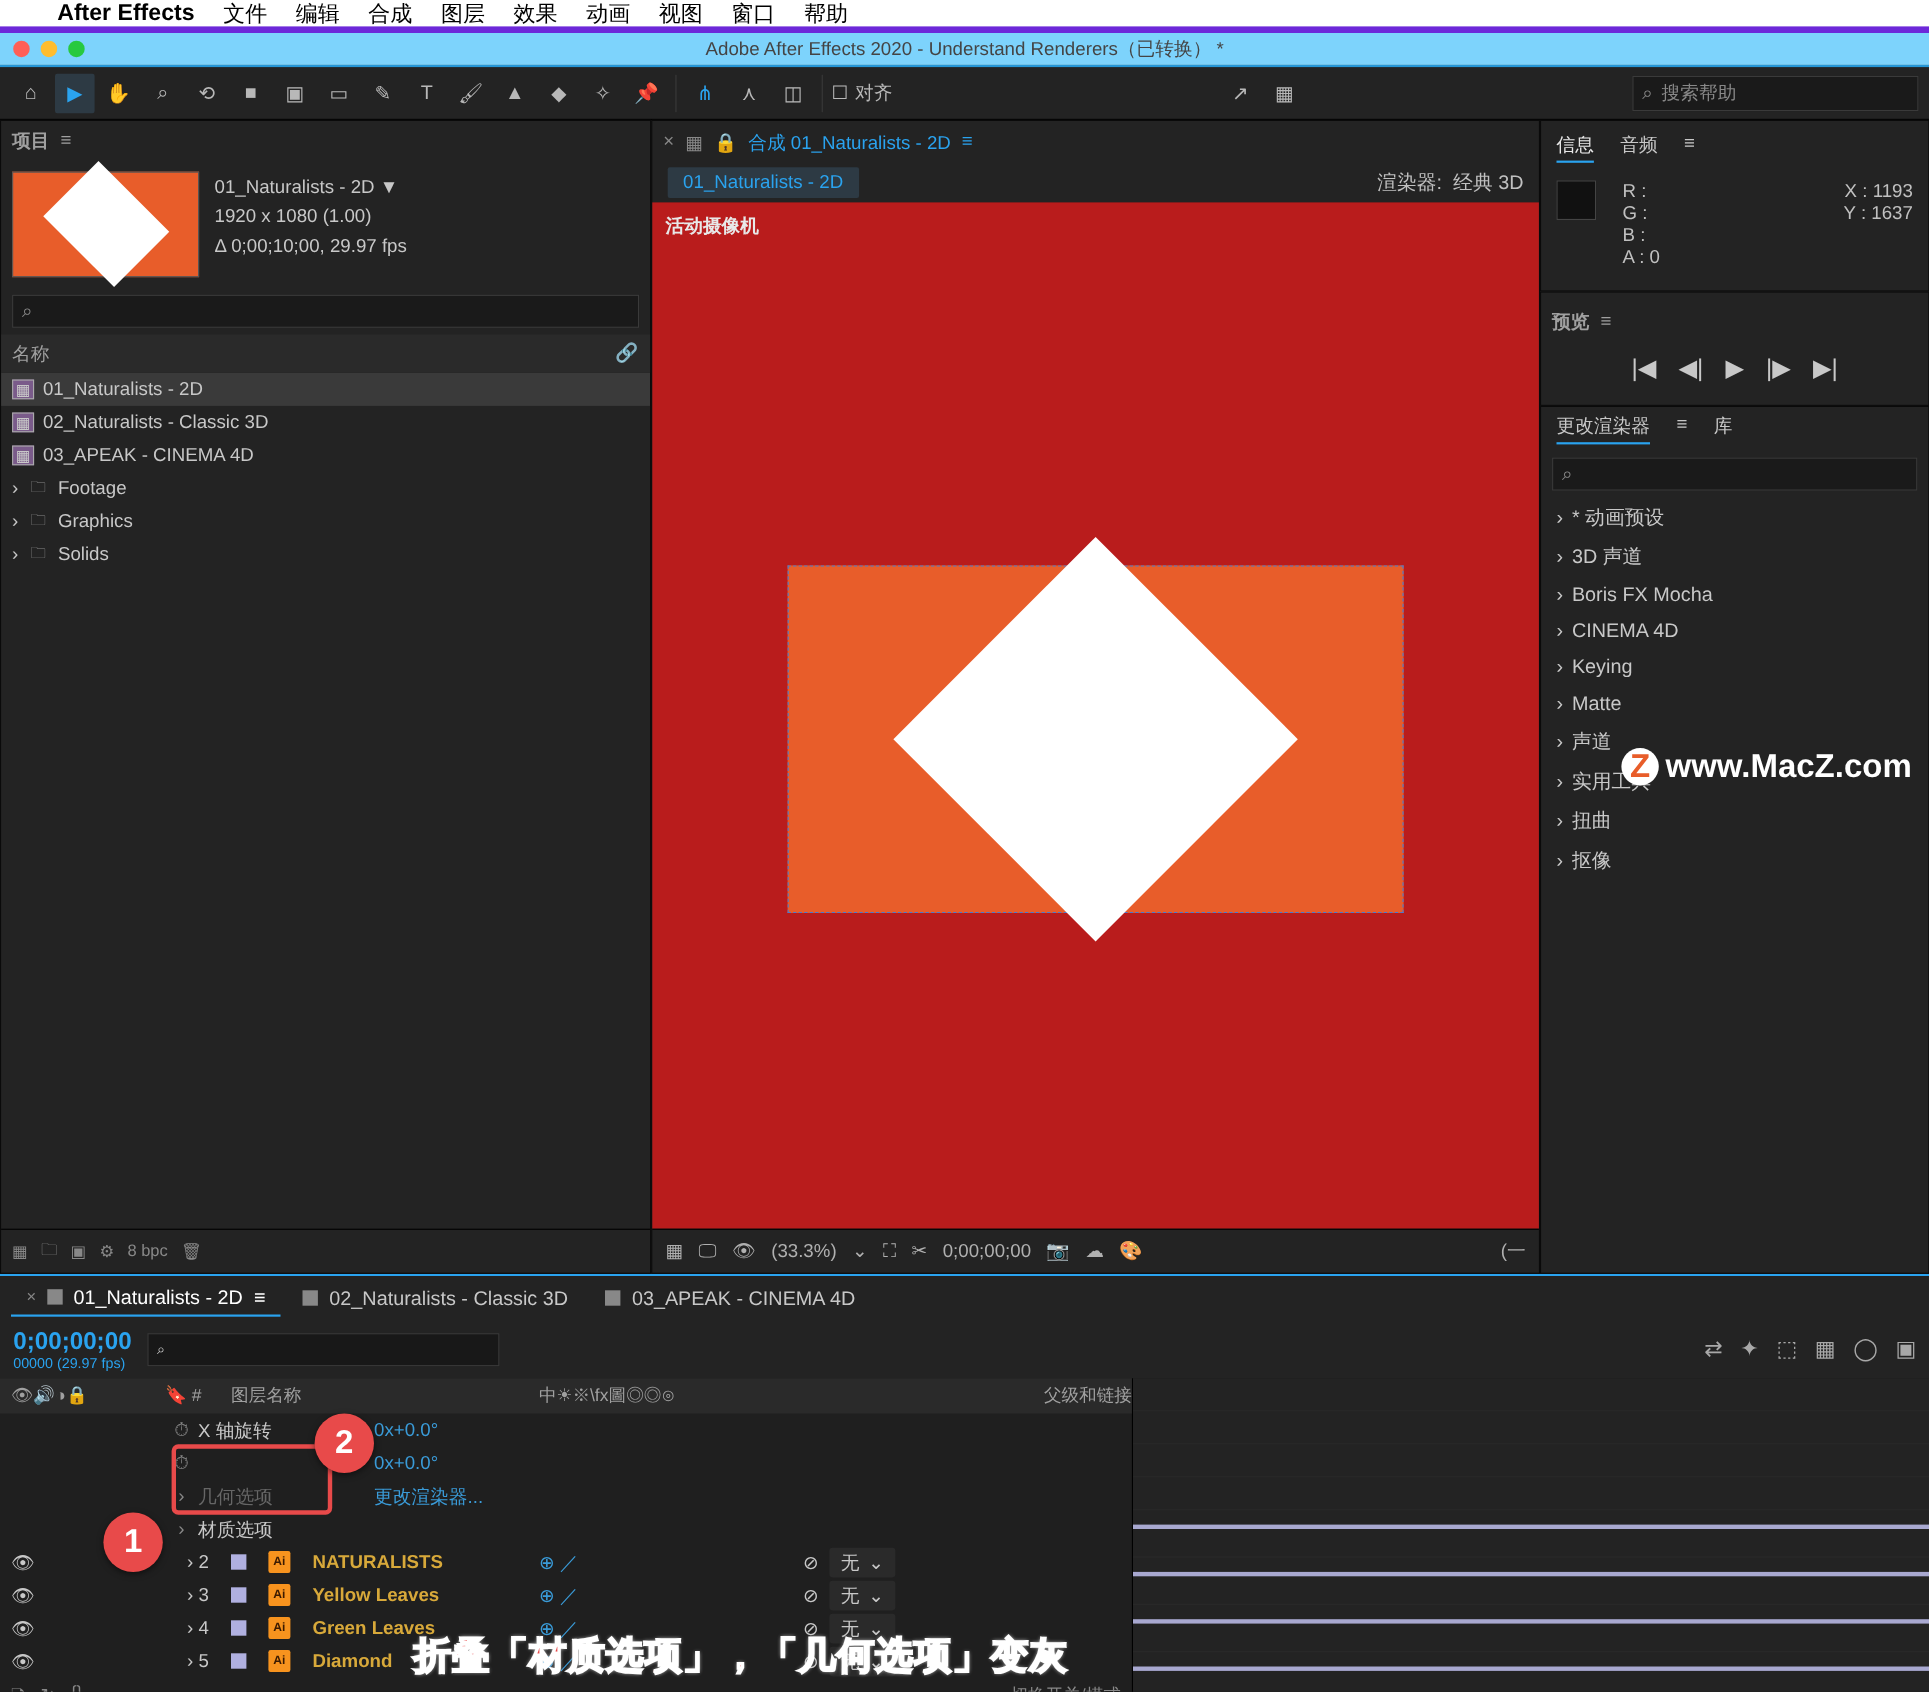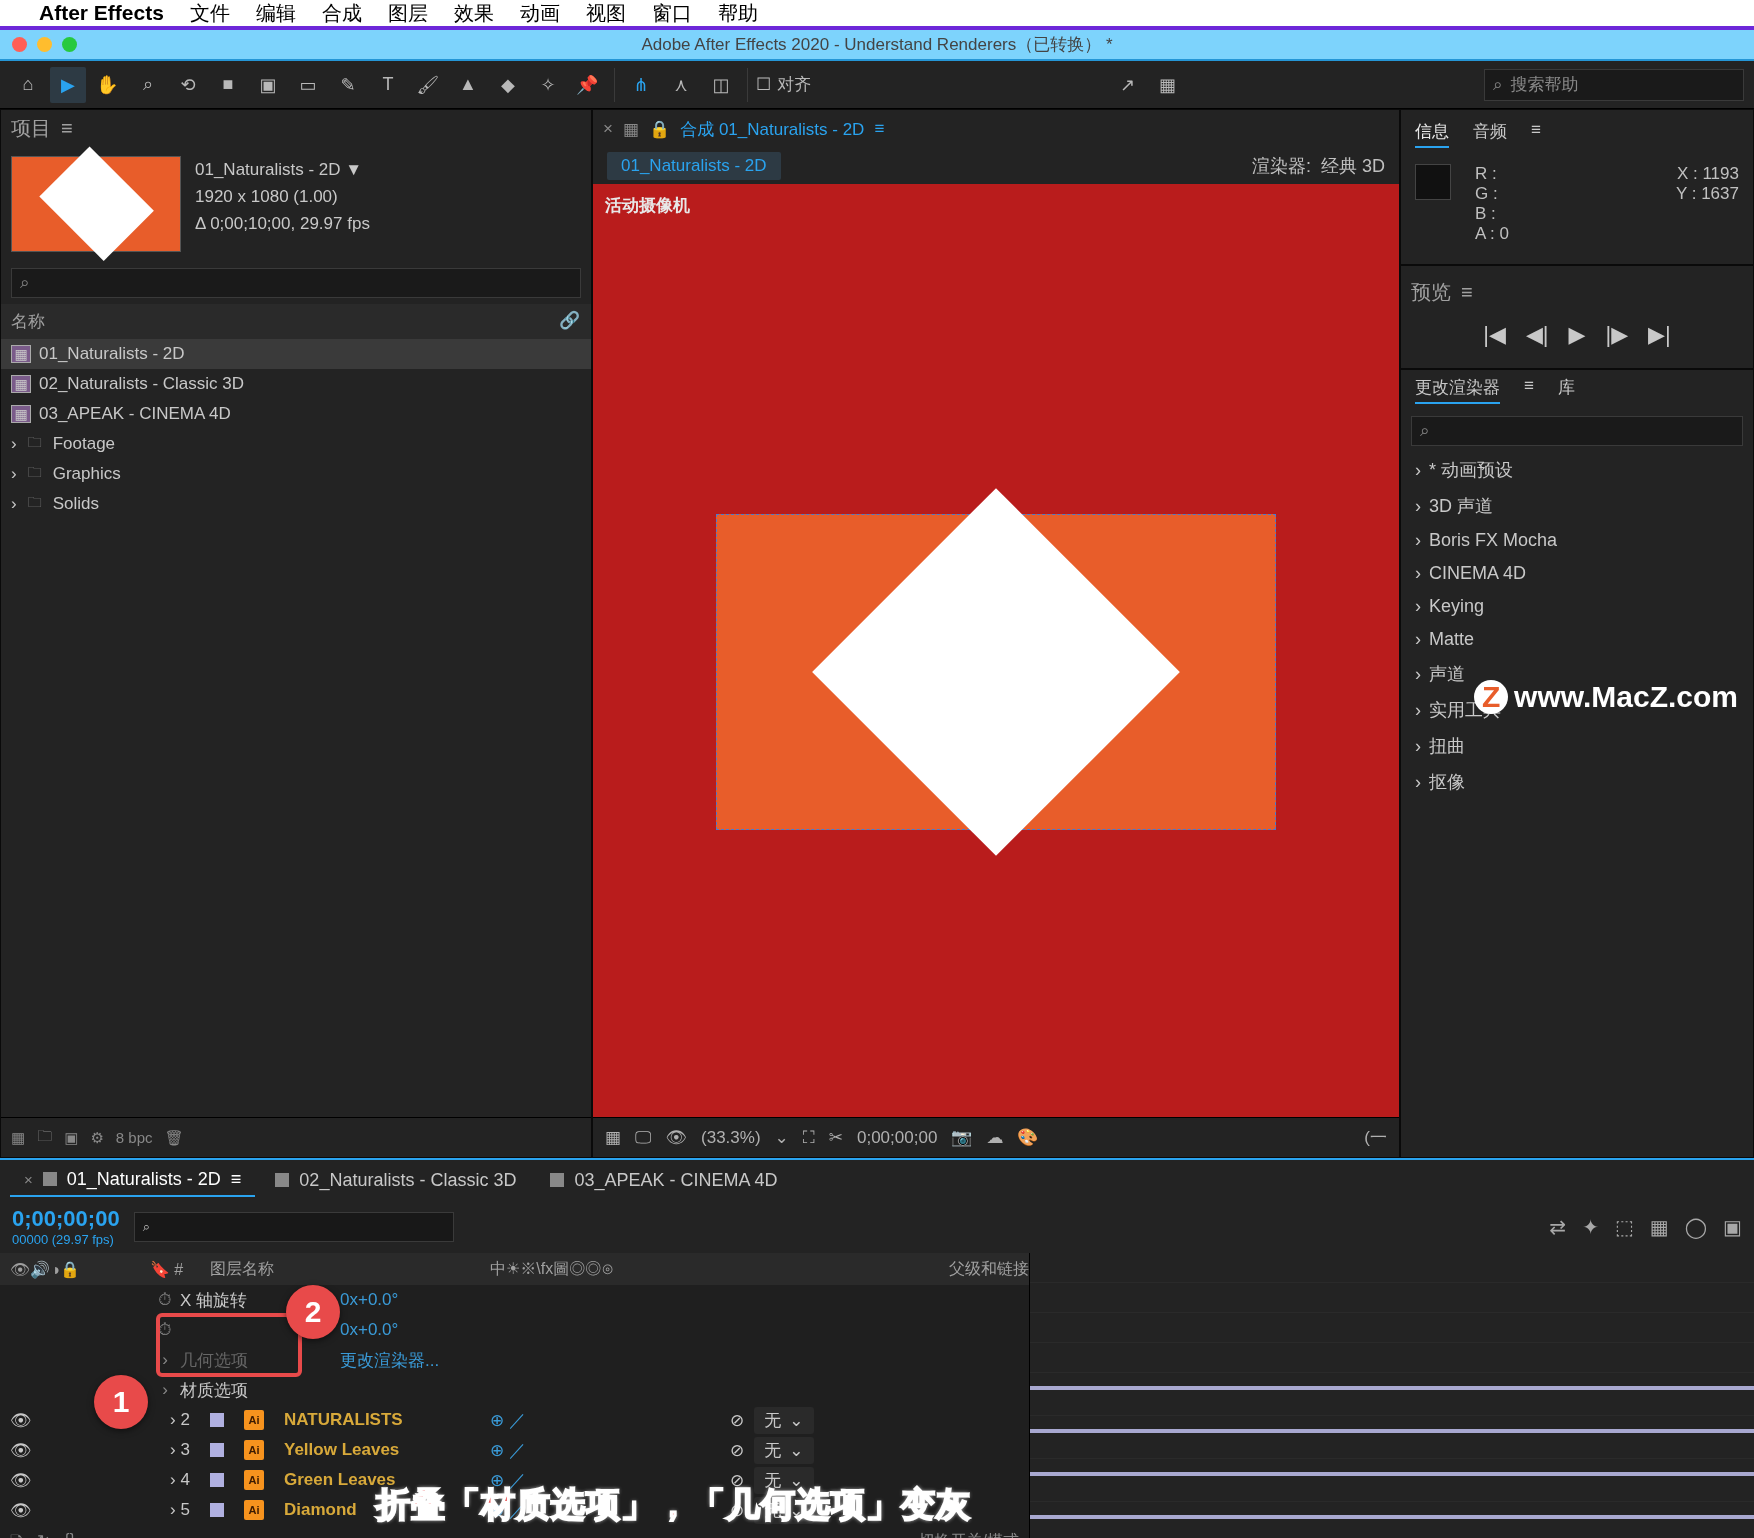--- a/index.html
+++ b/index.html
@@ -1,33 +1,33 @@
 <!DOCTYPE html>
 <html><head>
 <meta charset="utf-8">
 <style>
 * { margin: 0; padding: 0; box-sizing: border-box; font-family: -apple-system, "Helvetica Neue", Arial, sans-serif; }
 body { background: #1e1e1e; color: #c8c8c8; font-size: 13px; width: 1754px; height: 1538px; overflow: hidden; }
-.menubar { background: #fff; height: 30px; display: flex; align-items: center; padding: 0 13px; color: #000; font-size: 20px; gap: 26px; border-bottom: 4px solid #6d28d9; }
+.menubar { background: #fff; height: 30px; display: flex; align-items: center; padding: 0 26px; color: #000; font-size: 20px; gap: 26px; border-bottom: 6px solid #6d28d9; }
 .menubar .apple { font-size: 22px; }
 .menubar .appname { font-weight: 700; font-size: 21px; }
 .titlebar { background: #7dd3fc; height: 29px; display: flex; align-items: center; color: #444; font-size: 17px; position: relative; }
 .traffic { position: absolute; left: 12px; display: flex; gap: 10px; }
 .traffic span { width: 15px; height: 15px; border-radius: 50%; display: inline-block; }
 .tl-red { background: #ff5f56; } .tl-yel { background: #ffbd2e; } .tl-grn { background: #27c93f; }
 .titlebar .title { flex: 1; text-align: center; }
 .toolbar { background: #232323; height: 50px; display: flex; align-items: center; padding: 0 10px; gap: 4px; border-top: 2px solid #2596d6; border-bottom: 1px solid #000; }
 .tbtn { width: 36px; height: 36px; display: flex; align-items: center; justify-content: center; color: #b8b8b8; border-radius: 2px; font-size: 18px; }
 .tbtn.sel { background: #2d3a44; color: #2aa3ef; }
 .tdiv { width: 1px; height: 34px; background: #3a3a3a; margin: 0 4px; }
 .srch { background: #1a1a1a; border: 1px solid #3a3a3a; height: 32px; flex: 1; margin-left: auto; display: flex; align-items: center; padding: 0 8px; color: #888; font-size: 17px; gap: 8px; max-width: 260px; }
 .toolbar .align { display: flex; align-items: center; gap: 6px; font-size: 17px; color: #b8b8b8; }
 .main { display: flex; height: calc(100% - 30px - 29px - 50px - 380px); }
 .panel { background: #232323; border: 1px solid #0a0a0a; }
-.panel-hdr { display: flex; align-items: center; padding: 6px 10px; font-size: 20px; color: #a0a0a0; gap: 10px; height: 36px; }
+.panel-hdr { display: flex; align-items: center; padding: 6px 10px; font-size: 17px; color: #a0a0a0; gap: 10px; height: 36px; font-weight: bold; }
 .left { width: 592px; display: flex; flex-direction: column; }
 .proj-top { display: flex; padding: 10px; gap: 14px; }
 .thumb { width: 170px; height: 96px; background: #e85d2a; border: 1px solid #555; position: relative; }
 .thumb::after { content:""; position:absolute; left:23%; top:12%; width:54%; height:76%; background:#fff; transform:rotate(45deg); }
 .proj-info { font-size: 17px; line-height: 1.6; color: #c8c8c8; }
 .proj-info .name { font-weight: 400; }
 .proj-srch { margin: 6px 10px; background: #1a1a1a; border: 1px solid #3a3a3a; height: 30px; display: flex; align-items: center; padding: 0 8px; color: #888; font-size: 17px; }
 .proj-cols { background: #2a2a2a; padding: 6px 10px; font-size: 17px; color: #a0a0a0; display:flex; }
 .proj-list { flex: 1; overflow: auto; }
 .proj-row { display: flex; align-items: center; padding: 5px 10px; gap: 8px; font-size: 17px; color: #c8c8c8; }

